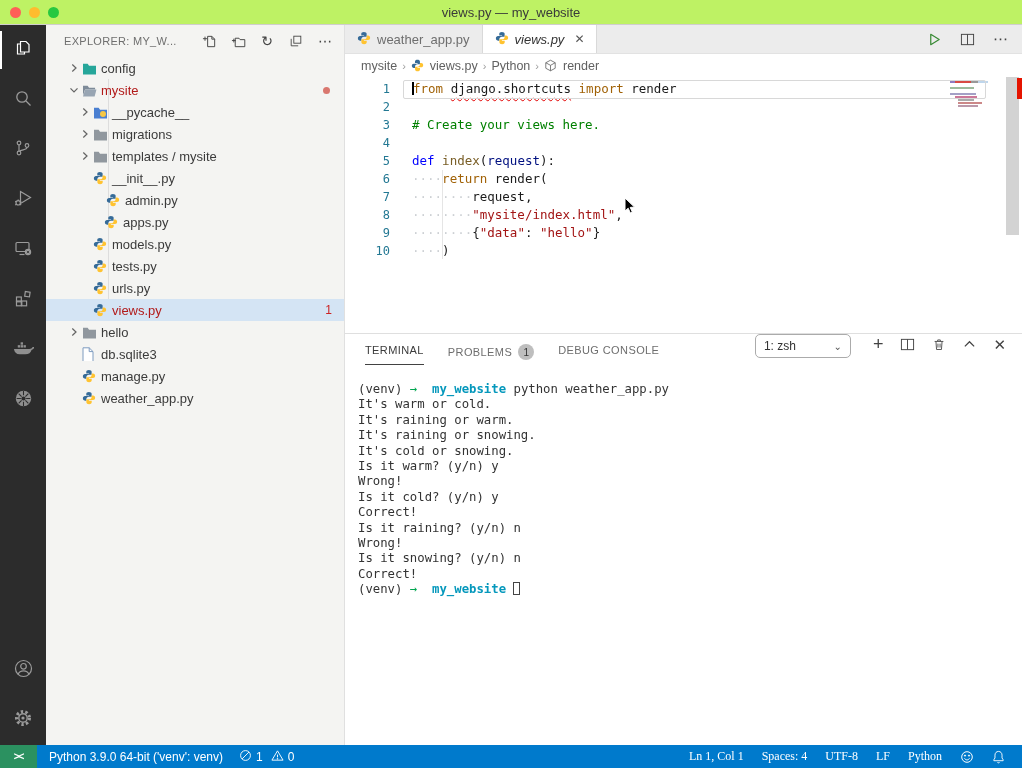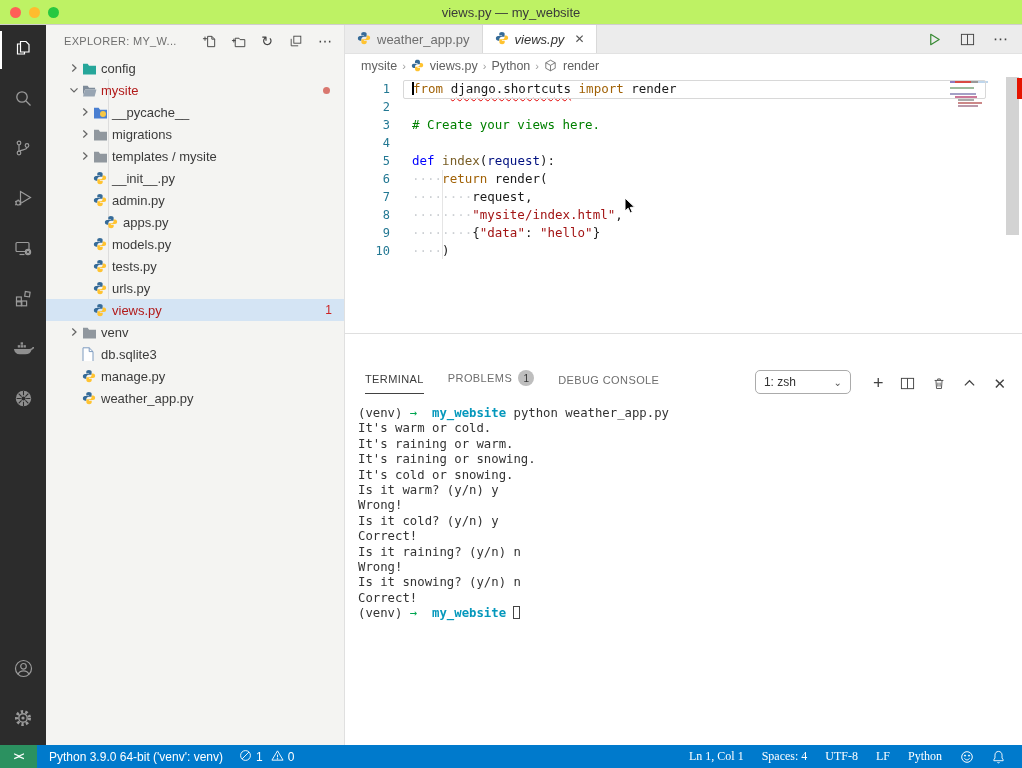--- a/index.html
+++ b/index.html
@@ -70,21 +70,21 @@
   .mm5{width:26px; background:#A4A0C6;}
   .mm6{width:22px; margin-left:5px; background:#C79;}
   .mm7{width:16px; margin-left:8px; background:#AAA;}
   .mm8{width:24px; margin-left:8px; background:#C88;}
   .mm9{width:20px; margin-left:8px; background:#B9A;}
   .scroll-thumb { position:absolute; right:3px; top:0; width:13px; height:158px; background:rgba(110,110,110,.30); }
   .ovr-err { position:absolute; right:0; top:1px; width:5px; height:21px; background:#E51400; }
 
   
   .panel { height:412px; border-top:1px solid #DFDFDF; background:#FFF; }
-  .p-head { height:36px; display:flex; align-items:flex-end; padding:0 16px 0 20px;margin-top:24px; }
+  .p-head { height:36px; display:flex; align-items:flex-start; padding:0 16px 0 20px; }
   .p-tab { font-size:11px; letter-spacing:.4px; color:#6E6E6E; margin-right:24px; padding:10px 0 8px; display:flex; align-items:center; gap:6px; }
   .p-tab.active { color:#3B3B3B; border-bottom:1px solid #424242; }
   .p-badge { background:#BEBEBE; color:#333; border-radius:50%; width:16px; height:16px; font-size:10px; display:flex; align-items:center; justify-content:center; letter-spacing:0; }
   .p-spacer { flex:1; }
   .shellsel { border:1px solid #ABABAB; border-radius:5px; background:#FFF; height:24px; width:96px; display:flex; align-items:center; padding:0 8px; font-size:12px; color:#333; margin-right:22px; }
   .shellsel .chev { margin-left:auto; color:#555; font-size:10px; }
   .p-actions { display:flex; align-items:center; gap:17px; }
   .p-actions .aicon { color:#424242; font-size:15px; display:flex; align-items:center; }
 
   .term { padding:12px 0 0 13px; font-family:"DejaVu Sans Mono", monospace; font-size:12.3px; line-height:15.4px; color:#333; }
@@ -298,21 +298,21 @@
       <div class="trow" style="padding-left: 31px;">
         <span class="tarrow"></span>
         <span class="ticon">
           <svg width="14" height="14" viewBox="0 0 16 16">
             <path d="M7.9 1c-1.8 0-3 .8-3 2.2V5h3.2v.8H3.4C2 5.8 1 6.9 1 8.4s1 2.6 2.4 2.6H5V9.2c0-1.5 1.2-2.7 2.9-2.7H11V3.2C11 1.8 9.7 1 7.9 1z" fill="#366B98"></path>
             <path d="M8.1 15c1.8 0 3-.8 3-2.2V11H7.9v-.8h4.7c1.4 0 2.4-1.1 2.4-2.6s-1-2.6-2.4-2.6H11v1.8c0 1.5-1.2 2.7-2.9 2.7H5v3.3C5 14.2 6.3 15 8.1 15z" fill="#FFC331"></path>
           </svg>
         </span>
         <span class="tlabel">__init__.py</span>
       </div>
-      <div class="trow" style="padding-left: 31px;">
+      <div class="trow" style="padding-left: 44px;">
         <span class="tarrow"></span>
         <span class="ticon">
           <svg width="14" height="14" viewBox="0 0 16 16">
             <path d="M7.9 1c-1.8 0-3 .8-3 2.2V5h3.2v.8H3.4C2 5.8 1 6.9 1 8.4s1 2.6 2.4 2.6H5V9.2c0-1.5 1.2-2.7 2.9-2.7H11V3.2C11 1.8 9.7 1 7.9 1z" fill="#366B98"></path>
             <path d="M8.1 15c1.8 0 3-.8 3-2.2V11H7.9v-.8h4.7c1.4 0 2.4-1.1 2.4-2.6s-1-2.6-2.4-2.6H11v1.8c0 1.5-1.2 2.7-2.9 2.7H5v3.3C5 14.2 6.3 15 8.1 15z" fill="#FFC331"></path>
           </svg>
         </span>
         <span class="tlabel">admin.py</span>
       </div>
       <div class="trow" style="padding-left: 42px;">
@@ -370,21 +370,21 @@
         <span class="tarrow">
           <svg width="8" height="10" viewBox="0 0 8 10">
             <path d="M2.3 1.5L6 5 2.3 8.5" fill="none" stroke="#646464" stroke-width="1.2"></path>
           </svg>
         </span>
         <span class="ticon">
           <svg width="15" height="13" viewBox="0 0 16 14">
             <path d="M1 2h5l1.5 2H15v9.5H1z" fill="#90979E"></path>
           </svg>
         </span>
-        <span class="tlabel">venv</span>
+        <span class="tlabel">hello</span>
       </div>
       <div class="trow" style="padding-left: 20px;">
         <span class="tarrow"></span>
         <span class="ticon">
           <svg width="12" height="14" viewBox="0 0 12 14">
             <path d="M1 .8h6.2L11 4.6v12H1z" fill="#FFF" stroke="#7E9CC0"></path>
             <path d="M7.2.8v3.8H11" fill="none" stroke="#7E9CC0"></path>
           </svg>
         </span>
         <span class="tlabel">db.sqlite3</span>

